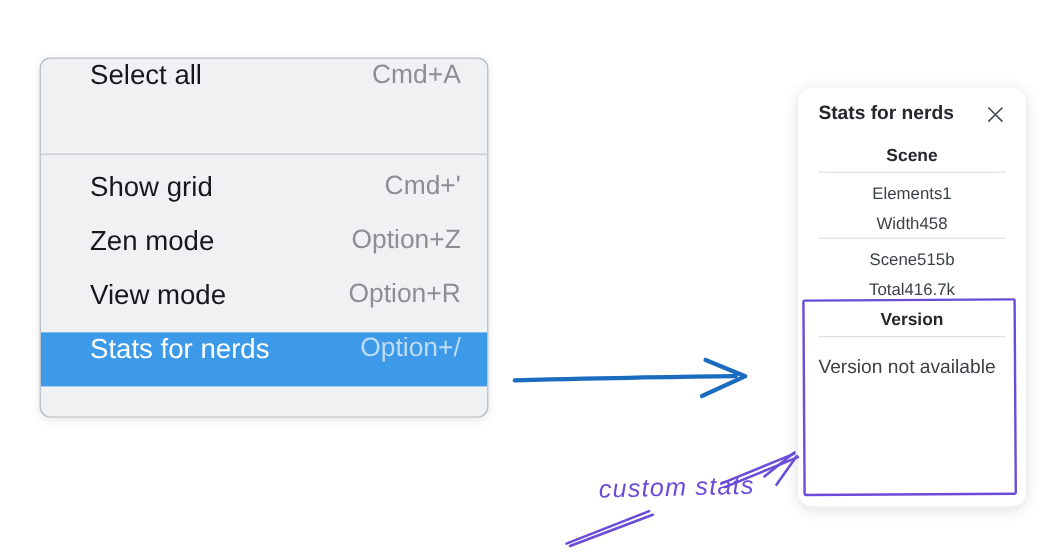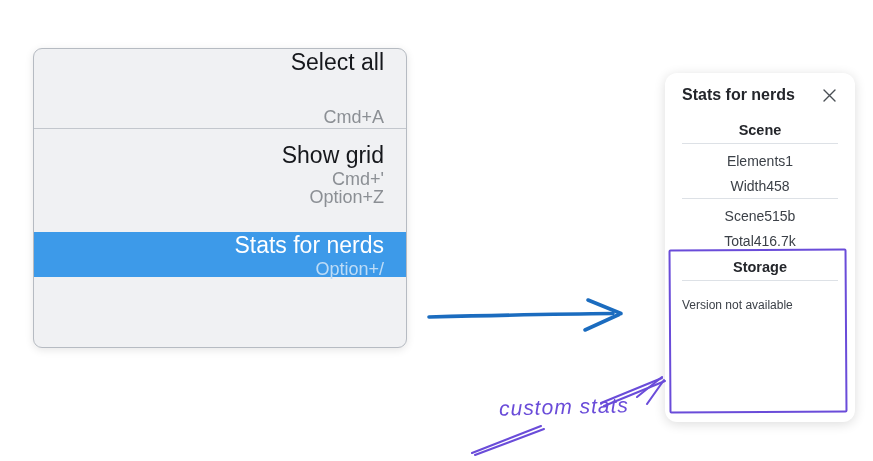--- a/index.html
+++ b/index.html
@@ -29,48 +29,48 @@
   
   .menu{
     position:absolute;left:33px;top:48px;width:374px;height:300px;
     background:var(--menu_bg);
     border:1px solid var(--menu_border);
     border-radius:9px;
     box-shadow:0 2px 8px rgba(0,0,0,0.10);
     overflow:hidden;
   }
   .menu-row{
-    display:flex;align-items:flex-end;justify-content:space-between;
-    padding:0 22px 0 41px;height:45px;cursor:default;flex-direction:column;
+    display:flex;align-items:flex-start;justify-content:space-between;
+    padding:0 22px 0 41px;height:45px;cursor:default;
   }
   .menu-row.first{height:79px;}
   .menu-sep{height:1px;background:#c3c7cd;width:100%;}
   .menu-group{padding-top:13px;}
   .menu-label{font-size:23px;color:var(--menu_text);}
-  .menu-shortcut{font-size:18px;color:var(--shortcut_text);}
+  .menu-shortcut{font-size:22px;color:var(--shortcut_text);}
   .menu-row.selected{background:var(--highlight_bg);}
   .menu-row.selected .menu-label{color:var(--highlight_text);}
   .menu-row.selected .menu-shortcut{color:var(--highlight_shortcut);}
 
   
   .panel{
     position:absolute;left:665px;top:73px;width:190px;height:349px;
     background:var(--panel_bg);
     border-radius:12px;
     box-shadow:0 2px 12px rgba(0,0,0,0.14);
     padding:13px 17px 10px 17px;
     color:var(--panel_text);
   }
   .panel-header{display:flex;align-items:center;justify-content:space-between;margin-bottom:12px;}
   .panel-title{font-size:16px;font-weight:bold;color:var(--panel_title);}
   .close-btn{width:18px;height:18px;display:flex;align-items:center;justify-content:center;cursor:pointer;}
   .section-title{font-size:14.5px;font-weight:bold;text-align:center;color:var(--panel_title);padding:6px 0 5px 0;}
   .section hr{border:none;border-top:1px solid var(--hr_color);margin:0 0 4px 0;}
   .stat-row{display:flex;justify-content:center;font-size:14px;padding:4.5px 0;color:var(--panel_text);}
-  .stat-note{font-size:12px;padding:6px 0 2px 0;color:var(--panel_text);margin-top:11px;}
+  .stat-note{font-size:16px;padding:6px 0 2px 0;color:var(--panel_text);margin-top:11px;}
 
   .purple-box{
     position:absolute;left:4px;top:176px;width:178px;height:164px;
     border:2px solid var(--purple);
     border-radius:2px;
     transform:rotate(-0.35deg);
     pointer-events:none;
   }
 
   
@@ -92,21 +92,26 @@
       <span class="menu-label">Select all</span>
       <span class="menu-shortcut">Cmd+A</span>
     </div>
     <div class="menu-sep"></div>
     <div class="menu-group">
       <div class="menu-row">
         <span class="menu-label">Show grid</span>
         <span class="menu-shortcut">Cmd+'</span>
       </div>
       <div class="menu-row">
+        <span class="menu-label">Zen mode</span>
         <span class="menu-shortcut">Option+Z</span>
+      </div>
+      <div class="menu-row">
+        <span class="menu-label">View mode</span>
+        <span class="menu-shortcut">Option+R</span>
       </div>
       <div class="menu-row selected">
         <span class="menu-label">Stats for nerds</span>
         <span class="menu-shortcut">Option+/</span>
       </div>
     </div>
   </div>
 
   <div class="panel">
     <div class="panel-header">
@@ -137,21 +142,21 @@
         <span>Scene</span>
         <span>515b</span>
       </div>
       <div class="stat-row">
         <span>Total</span>
         <span>416.7k</span>
       </div>
     </div>
 
     <div class="section">
-      <div class="section-title">Storage</div>
+      <div class="section-title">Version</div>
       <hr>
       <div class="stat-note">Version not available</div>
     </div>
 
     <div class="purple-box"></div>
   </div>
 
   <svg class="arrows" viewBox="0 0 873 461">
 
     <g stroke="#1b6cbf" stroke-width="3.6" fill="none" stroke-linecap="round">

